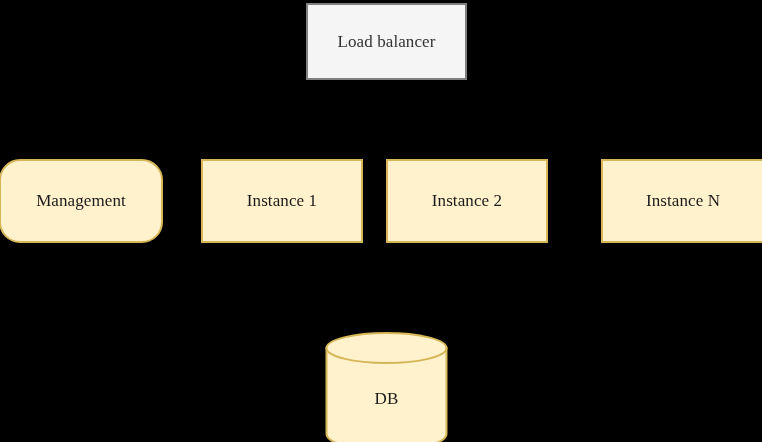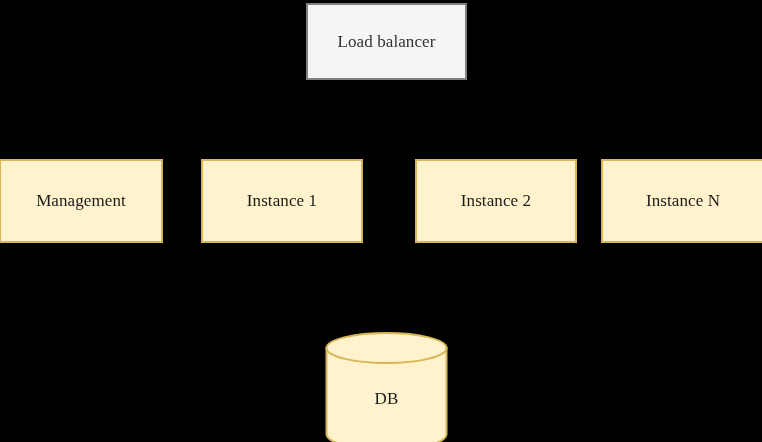--- a/index.html
+++ b/index.html
@@ -52,23 +52,23 @@
     color: #333333;
   }
   
   .node-instance {
     top: 159px;
     height: 84px;
     background: #FFF2CC;
     border-color: #D6B656;
     color: #1A1A1A;
   }
-  #node-management { left: -1px;  width: 164px; }
+  #node-management { left: -1px;  width: 164px; border-radius: 21px; }
   #node-instance-1 { left: 201px; width: 162px; text-align: center; }
-  #node-instance-2 { left: 415px; width: 162px; }
+  #node-instance-2 { left: 386px; width: 162px; }
   #node-instance-n { left: 601px; width: 164px; }
 
   
   #node-db {
     left: 325px;
     top: 332px;
     width: 123px;
     height: 118px;
   }
   #node-db .cyl-svg {

